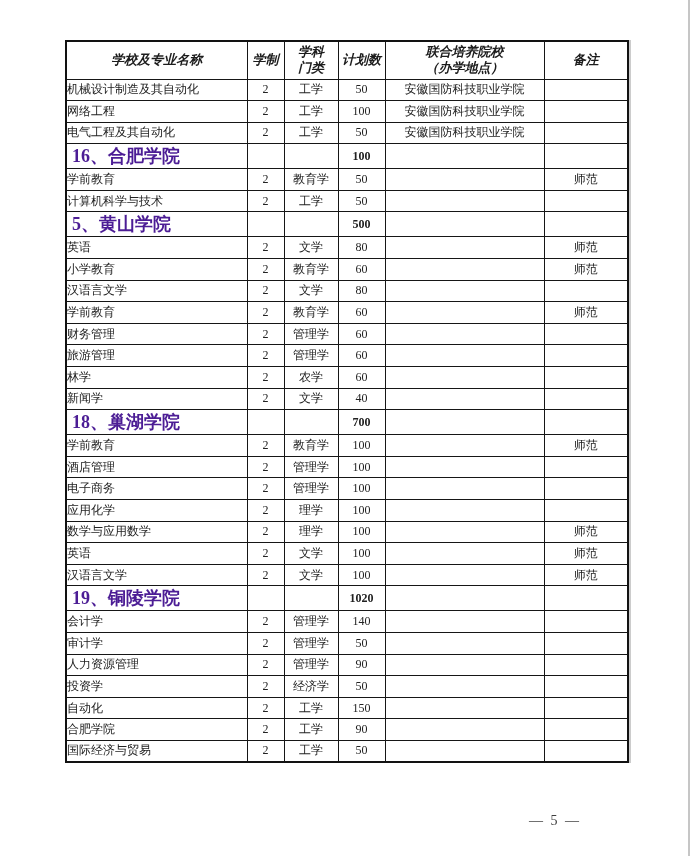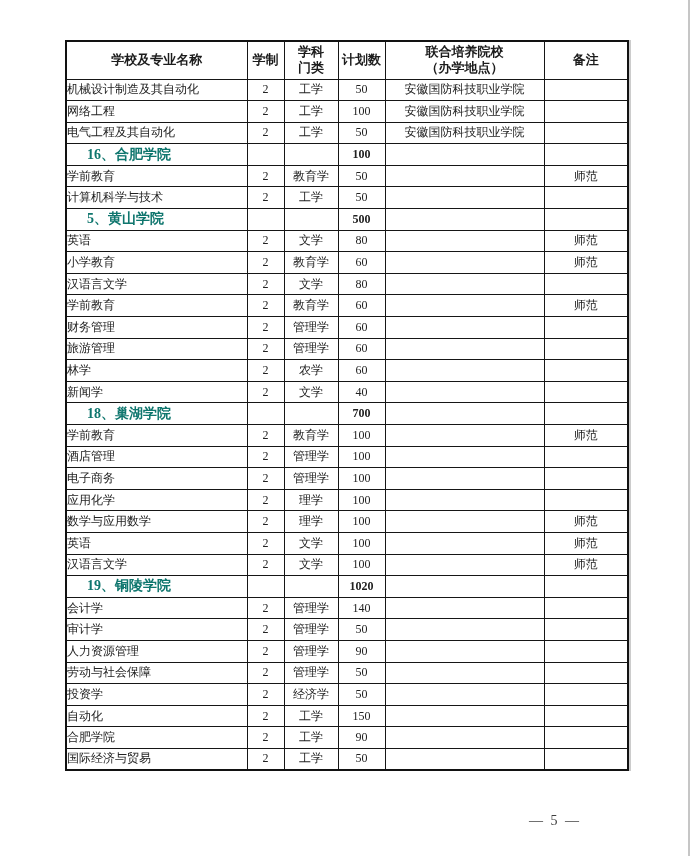--- a/index.html
+++ b/index.html
@@ -36,20 +36,21 @@
     box-shadow: 2px 0 0 #cccccc;
   }
   .plan-table th,
   .plan-table td {
     border: 1px solid #161616;
     overflow: hidden;
     white-space: nowrap;
   }
   .plan-table thead tr {
     height: 38px;
+    font-style: italic;
   }
   .plan-table th {
     font-weight: bold;
     font-size: 13px;
     line-height: 1.25;
     text-align: center;
     padding: 1px 1px;
   }
   .plan-table tbody tr {
     height: 21.6px;
@@ -58,24 +59,24 @@
     font-size: 12px;
     text-align: center;
     padding: 0 1px;
     color: #222222;
   }
   .plan-table tbody td.c-name {
     text-align: left;
     padding-left: 0;
   }
   .plan-table tbody tr.section td.c-name {
-    padding-left: 20px;
+    padding-left: 5px;
     font-weight: bold;
-    font-size: 14px;
-    color: #0f766e;
+    font-size: 18px;
+    color: #4c1d95;
   }
   .plan-table tbody tr.section td.c-plan {
     font-weight: bold;
   }
   .page-number {
     position: absolute;
     top: 813px;
     left: 500px;
     width: 110px;
     text-align: center;
@@ -321,28 +322,20 @@
   </tr>
         <tr>
     <td class="c-name">人力资源管理</td>
     <td class="c-dur">2</td>
     <td class="c-disc">管理学</td>
     <td class="c-plan">90</td>
     <td class="c-partner"></td>
     <td class="c-note"></td>
   </tr>
         <tr>
-    <td class="c-name">劳动与社会保障</td>
-    <td class="c-dur">2</td>
-    <td class="c-disc">管理学</td>
-    <td class="c-plan">50</td>
-    <td class="c-partner"></td>
-    <td class="c-note"></td>
-  </tr>
-        <tr>
     <td class="c-name">投资学</td>
     <td class="c-dur">2</td>
     <td class="c-disc">经济学</td>
     <td class="c-plan">50</td>
     <td class="c-partner"></td>
     <td class="c-note"></td>
   </tr>
         <tr>
     <td class="c-name">自动化</td>
     <td class="c-dur">2</td>

